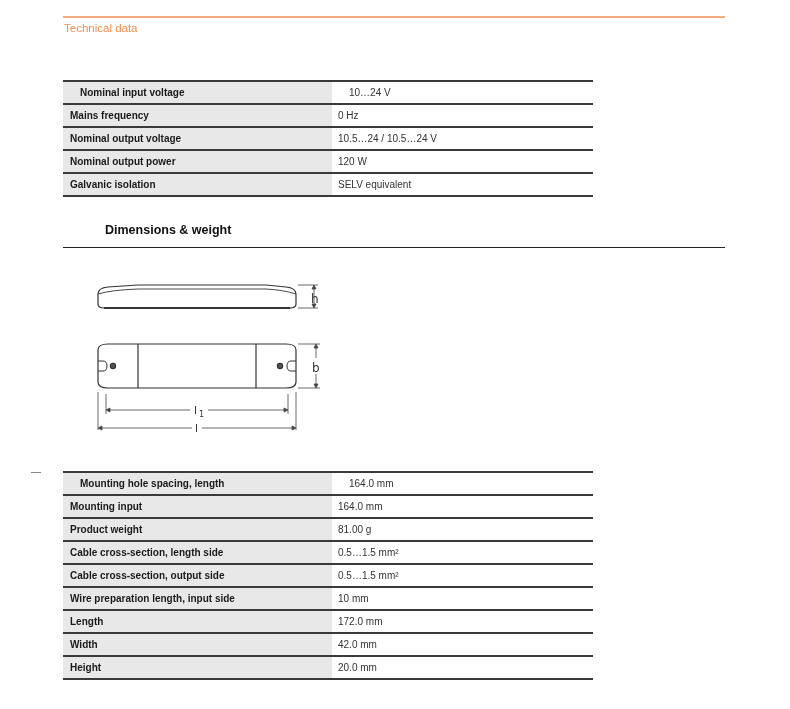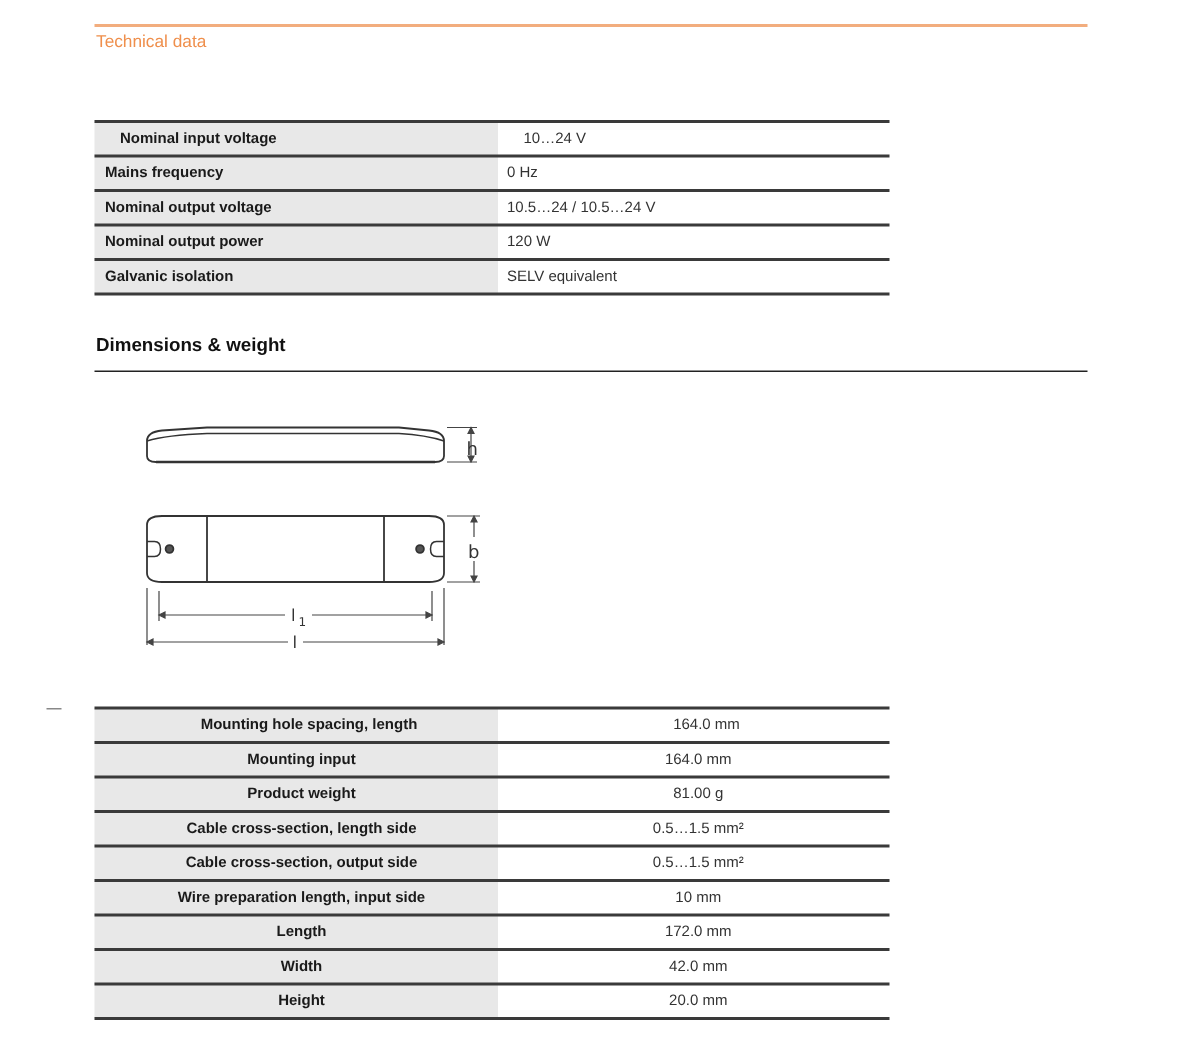--- a/index.html
+++ b/index.html
@@ -3,30 +3,30 @@
   <meta charset="utf-8">
   <style>
     * { box-sizing: border-box; margin: 0; padding: 0; }
     html, body { width: 790px; height: 709px; background: #ffffff; overflow: hidden; }
     body { position: relative; font-family: "Liberation Sans", sans-serif; color: #1a1a1a; }
 
     .top-rule { position: absolute; left: 63px; top: 16px; width: 662px; height: 2px; background: #f2ad7e; }
     .section-label { position: absolute; left: 64px; top: 22px; font-size: 11.5px; color: #ef8f4c; text-align: right; }
     .heading { position: absolute; left: 64px; font-size: 12.5px; font-weight: bold; color: #111; }
     .h-electrical { top: 70px; margin-top: 48px; }
-    .h-dimensions { top: 223px; }
+    .h-dimensions { top: 223px; margin-left: 41px; }
     .dim-rule { position: absolute; left: 63px; top: 247px; width: 662px; height: 1px; background: #222; }
 
     table.spec { position: absolute; left: 63px; width: 530px; border-collapse: collapse; }
     table.spec td { height: 23px; font-size: 10px; padding: 0 0 0 7px; vertical-align: middle; border-bottom: 2px solid #3a3a3a; }
     table.spec tr:first-child td { border-top: 2px solid #3a3a3a; padding-left: 17px; }
     table.spec td.k { width: 269px; background: #e8e8e8; font-weight: bold; color: #1a1a1a; }
     table.spec td.v { background: #ffffff; color: #333; padding-left: 6px; }
     .t-electrical { top: 80px; }
-    .t-dimensions { top: 471px; text-align: center; }
+    .t-dimensions { top: 471px; }
 
     .drawing { position: absolute; left: 86px; top: 278px; width: 245px; height: 160px; }
     .stray-dash { position: absolute; left: 31px; top: 472px; width: 10px; height: 1px; background: #888; }
   </style>
 </head>
 <body>
 
 <div class="top-rule"></div>
 <div class="section-label">Technical data</div>
 

